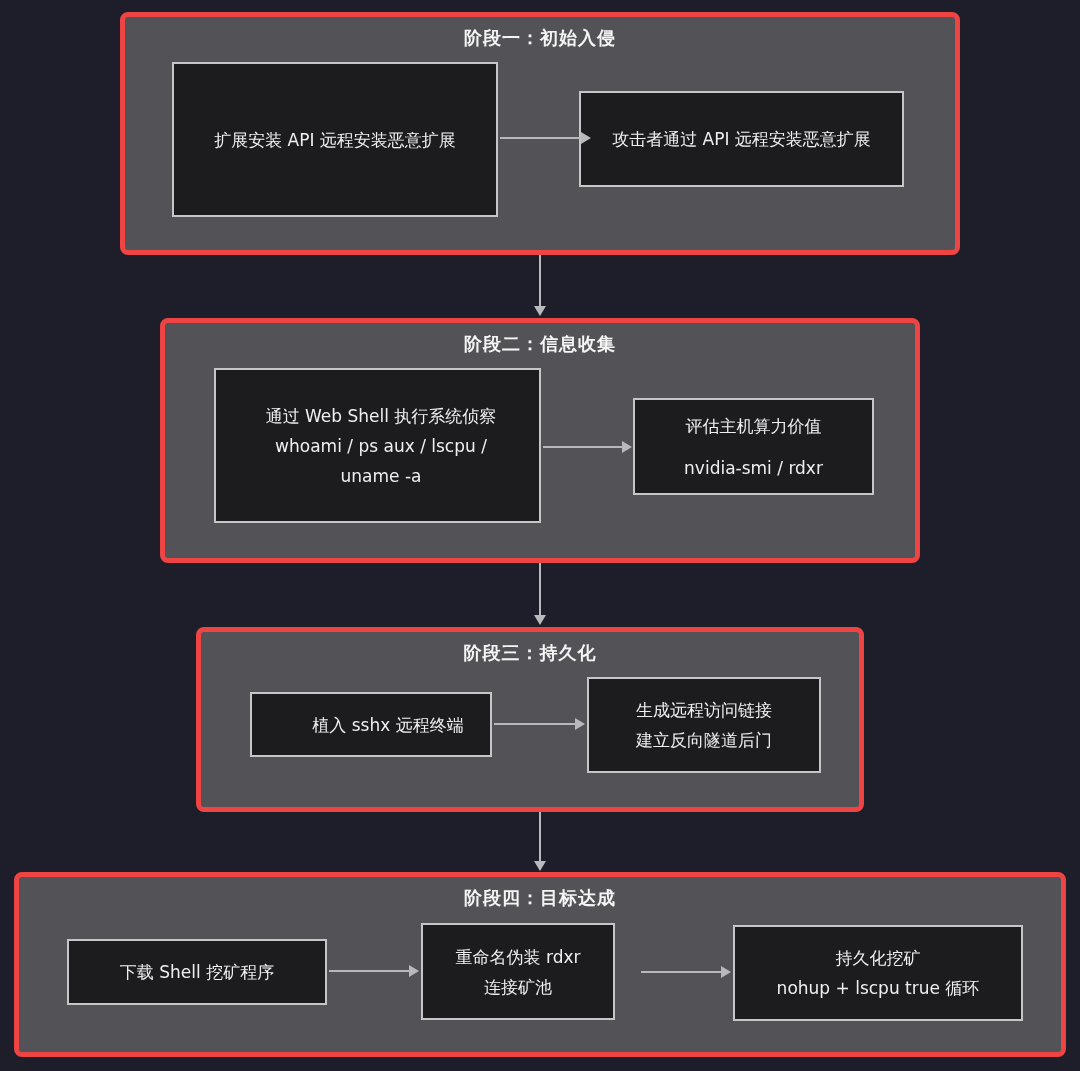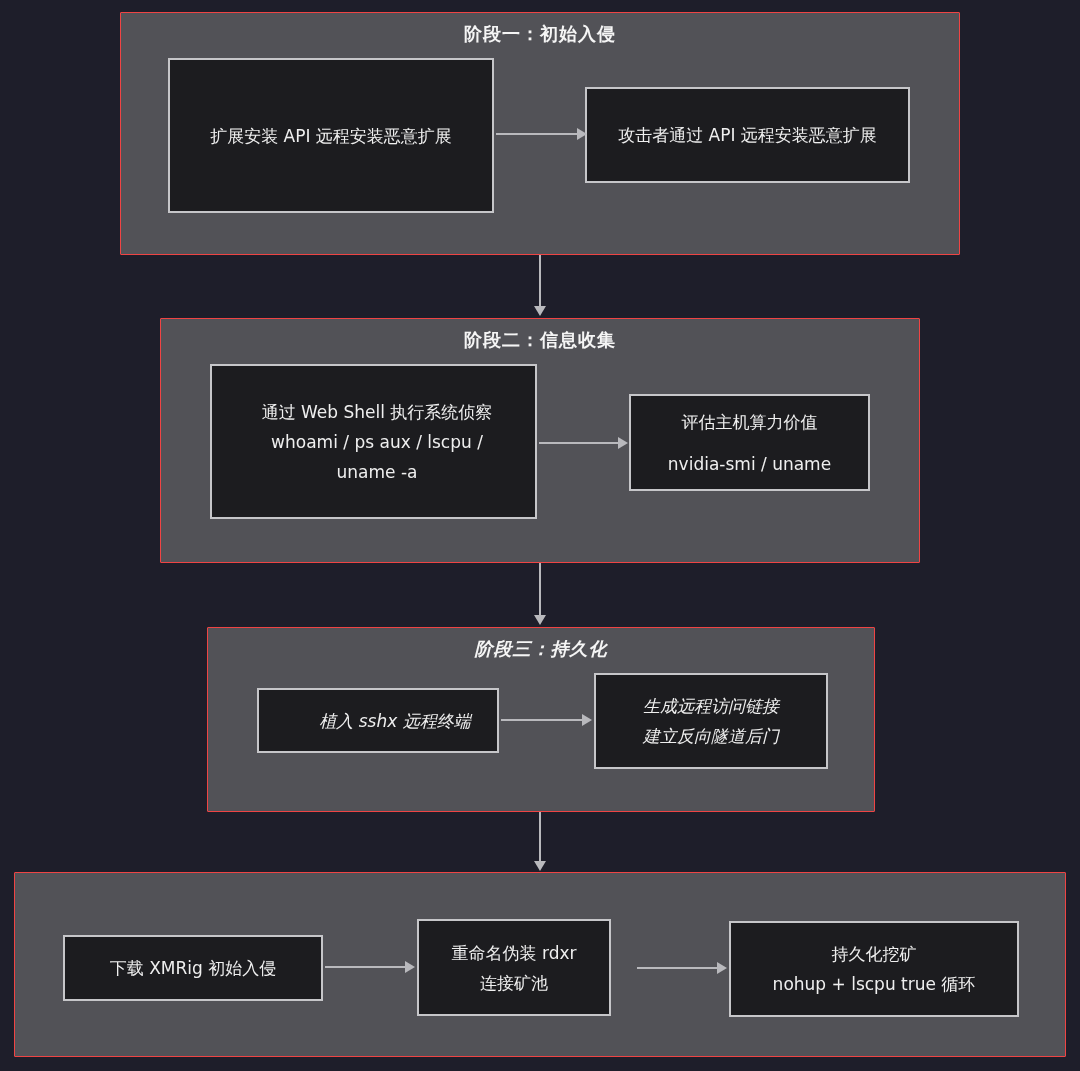--- a/index.html
+++ b/index.html
@@ -7,22 +7,22 @@
     width: 1080px; height: 1071px;
     background: #1e1e2a;
     font-family: "DejaVu Sans", "Liberation Sans", sans-serif;
     overflow: hidden;
   }
   .canvas { position: relative; width: 1080px; height: 1071px; }
 
   .stage {
     position: absolute;
     background: #525257;
-    border: 1px solid #ef4444;
-    border-radius: 1px;
+    border: 5px solid #ef4444;
+    border-radius: 8px;
   }
   .stage-title {
     position: absolute;
     top: 9px; left: 0; width: 100%;
     text-align: center;
     color: #f5f5f5;
     font-size: 18px;
     font-weight: bold;
     letter-spacing: 1px;
   }
@@ -67,29 +67,29 @@
     position: absolute; bottom: -9px; left: 0;
     width: 0; height: 0;
     border-top: 10px solid #b9b9bd;
     border-left: 6px solid transparent;
     border-right: 6px solid transparent;
   }
 
   
   #stage1 { left: 120px; top: 12px;  width: 840px;  height: 243px; }
   #s1b1   { left: 47px;  top: 45px;  width: 326px;  height: 155px; }
-  #s1b2   { left: 464px; top: 74px;  width: 325px;  height: 96px; }
+  #s1b2   { left: 454px; top: 74px;  width: 325px;  height: 96px; }
   #s1a1   { left: 375px; top: 115px; width: 82px;   height: 12px; }
 
   #stage2 { left: 160px; top: 318px; width: 760px;  height: 245px; }
   #s2b1   { left: 49px;  top: 45px;  width: 327px;  height: 155px; padding-left: 21px; }
   #s2b2   { left: 468px; top: 75px;  width: 241px;  height: 97px; gap: 12px; }
   #s2a1   { left: 378px; top: 118px; width: 80px;   height: 12px; }
 
-  #stage3 { left: 207px; top: 627px; width: 668px;  height: 185px; font-style: italic; }
+  #stage3 { left: 196px; top: 627px; width: 668px;  height: 185px; }
   #s3b1   { left: 49px;  top: 60px;  width: 242px;  height: 65px; padding-left: 48px; }
   #s3b2   { left: 386px; top: 45px;  width: 234px;  height: 96px; }
   #s3a1   { left: 293px; top: 86px;  width: 82px;   height: 12px; }
 
   #stage4 { left: 14px;  top: 872px; width: 1052px; height: 185px; }
   #s4b1   { left: 48px;  top: 62px;  width: 260px;  height: 66px; }
   #s4b2   { left: 402px; top: 46px;  width: 194px;  height: 97px; }
   #s4b3   { left: 714px; top: 48px;  width: 290px;  height: 96px; }
   #s4a1   { left: 310px; top: 88px;  width: 81px;   height: 12px; }
   #s4a2   { left: 622px; top: 89px;  width: 81px;   height: 12px; }
@@ -124,21 +124,21 @@
 
   <div class="stage" id="stage2">
     <div class="stage-title">阶段二：信息收集</div>
     <div class="node" id="s2b1">
       <div class="line">通过 Web Shell 执行系统侦察</div>
       <div class="line">whoami / ps aux / lscpu /</div>
       <div class="line">uname -a</div>
     </div>
     <div class="node" id="s2b2">
       <div class="line">评估主机算力价值</div>
-      <div class="line">nvidia-smi / uname</div>
+      <div class="line">nvidia-smi / rdxr</div>
     </div>
     <div class="h-arrow" id="s2a1">
       <div class="shaft"></div>
         <div class="head"></div>
     </div>
   </div>
 
   <div class="v-arrow" id="v2">
     <div class="shaft"></div>
       <div class="head"></div>
@@ -158,22 +158,23 @@
         <div class="head"></div>
     </div>
   </div>
 
   <div class="v-arrow" id="v3">
     <div class="shaft"></div>
       <div class="head"></div>
   </div>
 
   <div class="stage" id="stage4">
+    <div class="stage-title">阶段四：目标达成</div>
     <div class="node" id="s4b1">
-      <div class="line">下载 XMRig 初始入侵</div>
+      <div class="line">下载 Shell 挖矿程序</div>
     </div>
     <div class="node" id="s4b2">
       <div class="line">重命名伪装 rdxr</div>
       <div class="line">连接矿池</div>
     </div>
     <div class="node" id="s4b3">
       <div class="line">持久化挖矿</div>
       <div class="line">nohup + lscpu true 循环</div>
     </div>
     <div class="h-arrow" id="s4a1">

